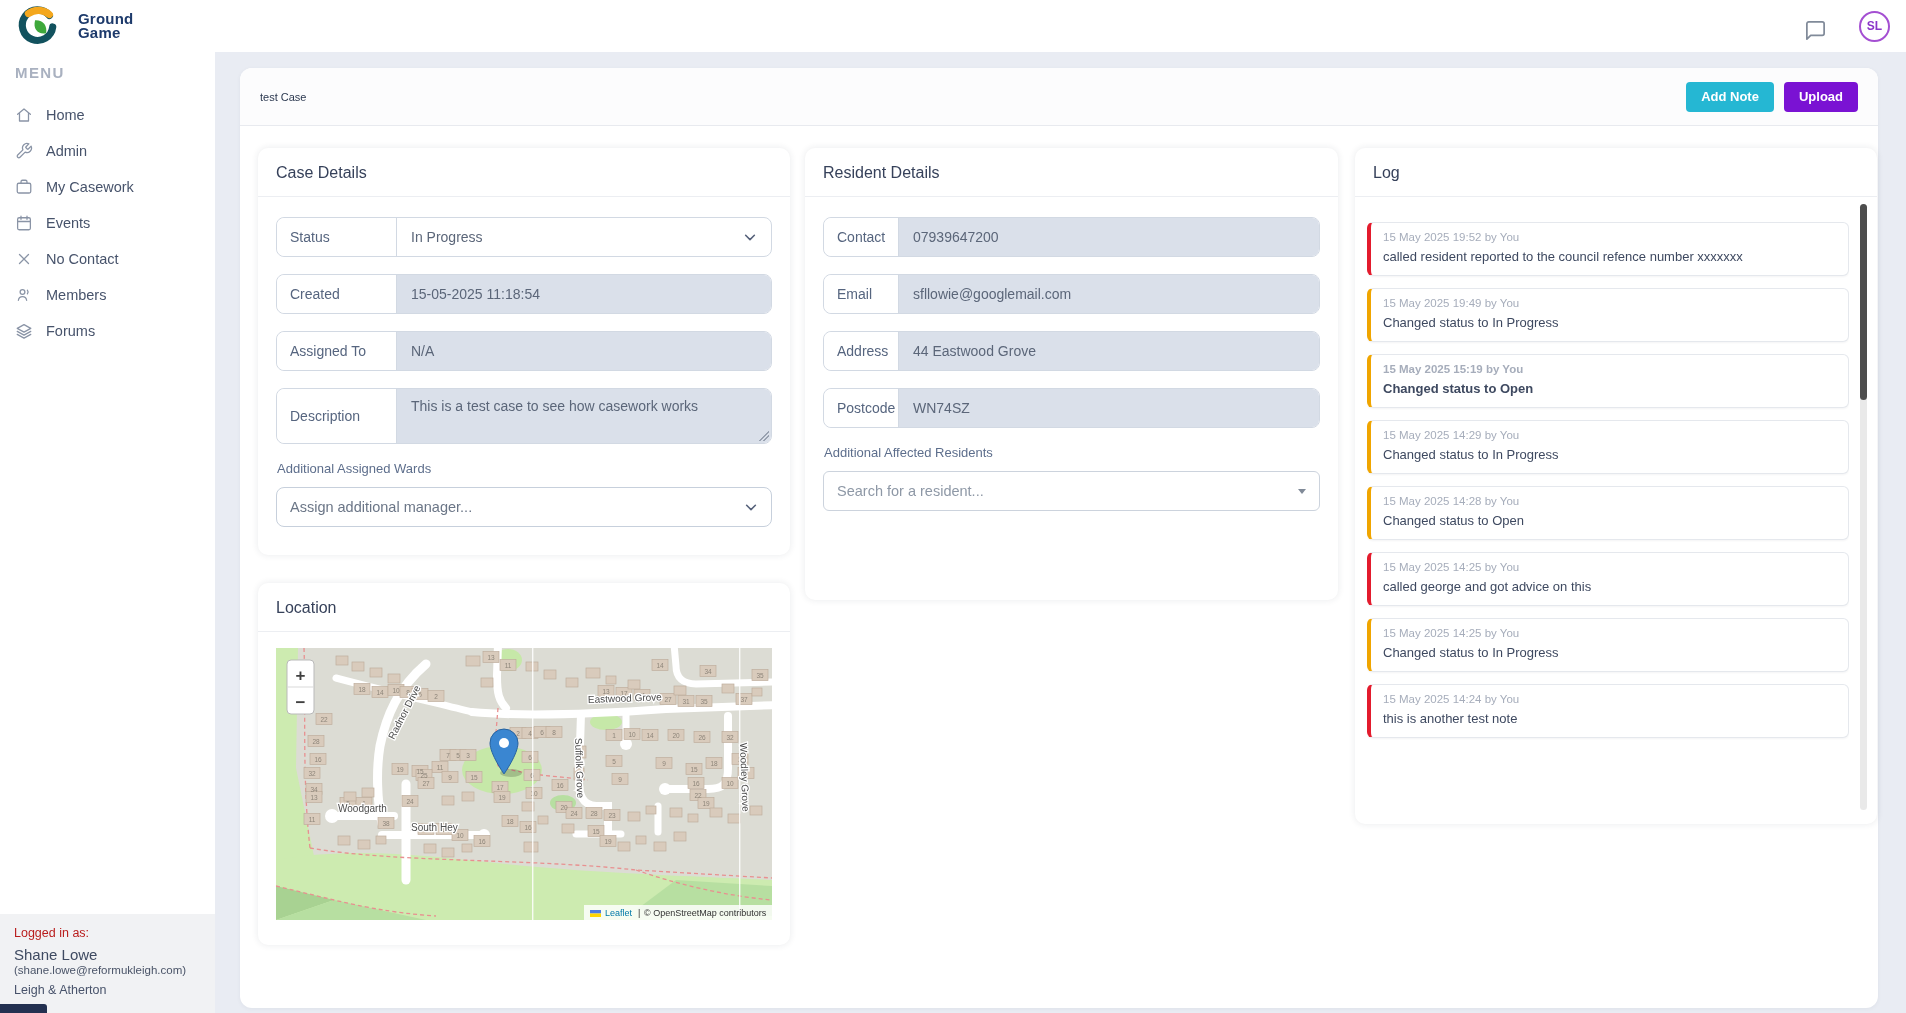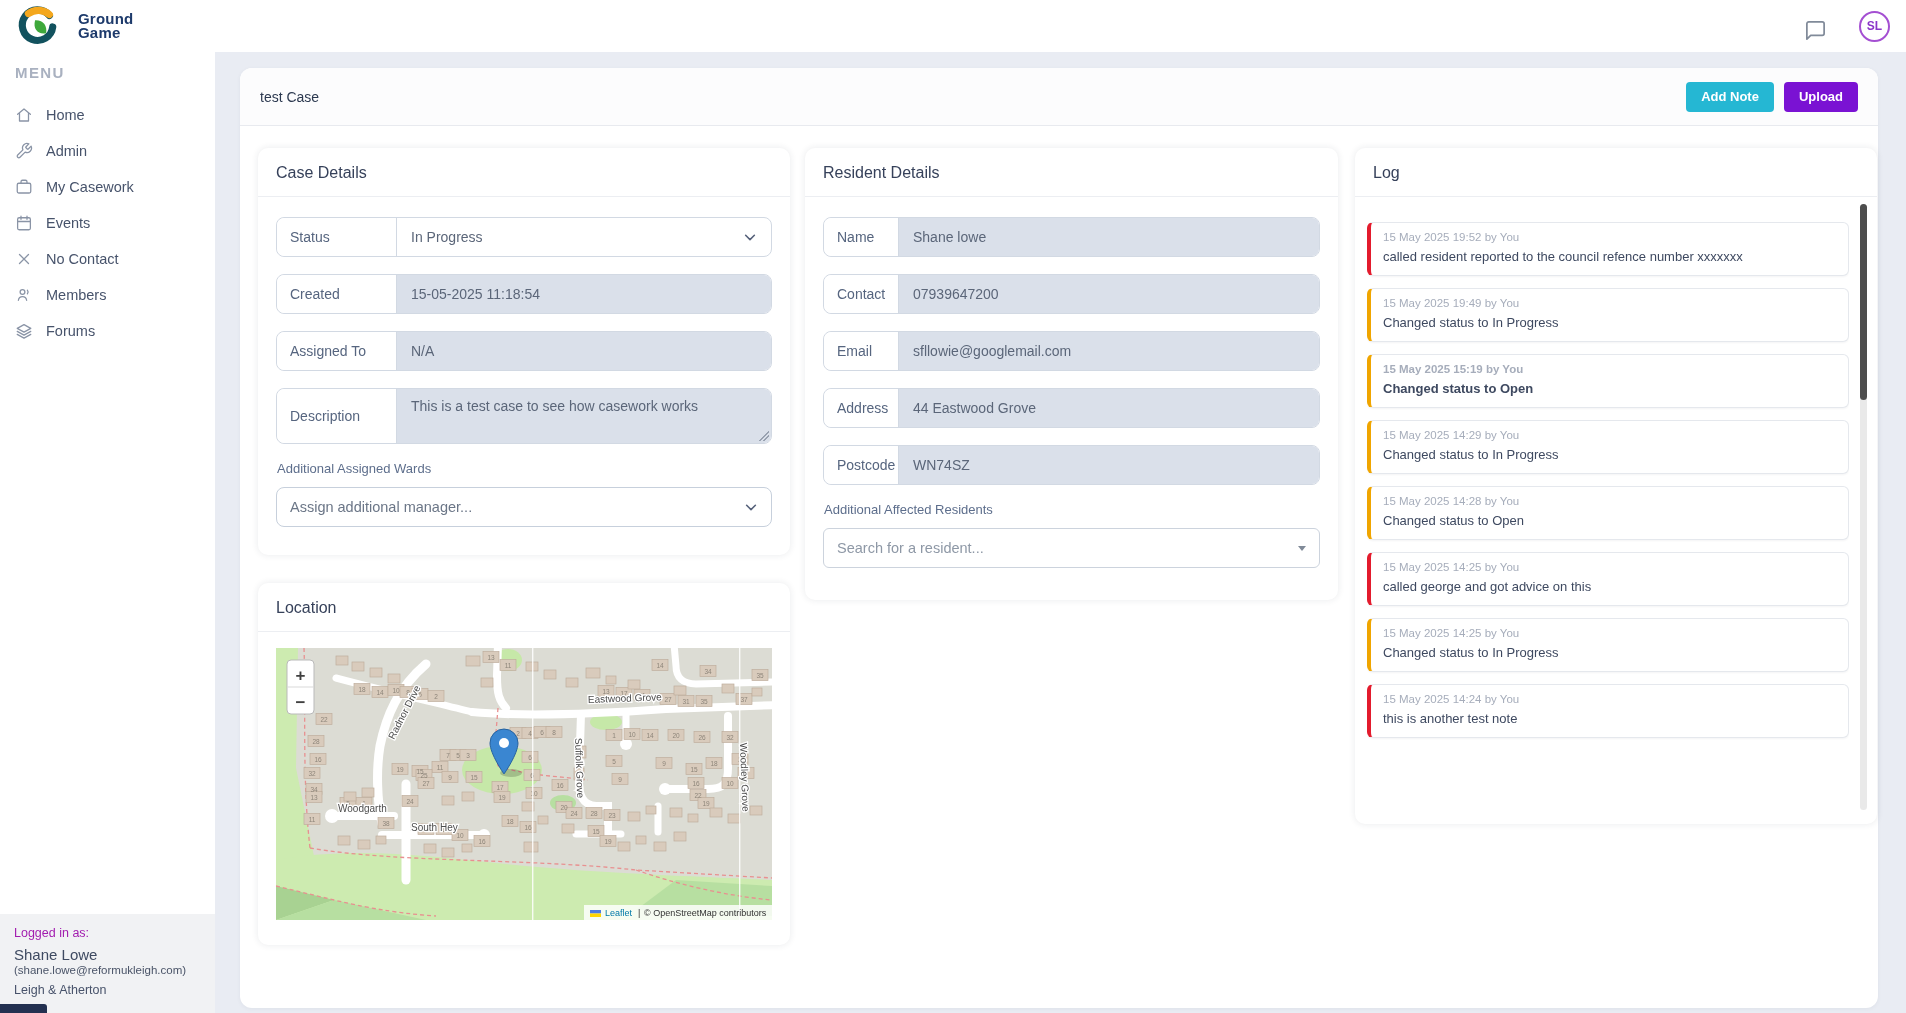--- a/index.html
+++ b/index.html
@@ -15,32 +15,32 @@
   .avatar { width:31px; height:31px; border-radius:50%; border:2px solid #a44fd2; color:#8b35c9;
             font-size:12px; font-weight:bold; display:flex; align-items:center; justify-content:center; background:#fff; }
 
   
   .sidebar { position:absolute; top:52px; left:0; width:215px; bottom:0; background:#fff; }
   .menu-label { margin:12px 0 16px 15px; font-size:15px; font-weight:bold; letter-spacing:1.4px; color:#a9b1c0; }
   .side-item { height:36px; display:flex; align-items:center; gap:13px; padding-left:15px;
                font-size:14.5px; color:#47536b; cursor:pointer; }
   .side-item .sicon { width:18px; height:18px; color:#8a94a6; display:flex; align-items:center; }
   .side-footer { position:absolute; left:0; right:0; bottom:0; background:#f1f2f4; padding:12px 14px 16px; }
-  .li-label { font-size:12.5px; color:#a21caf; }
+  .li-label { font-size:12.5px; color:#b91c1c; }
   .li-name  { font-size:15px; color:#3e4a61; margin-top:6px; }
   .li-email { font-size:11.5px; color:#4a5468; margin-top:1px; }
   .li-area  { font-size:12.5px; color:#47526a; margin-top:7px; }
   .dark-strip { position:absolute; bottom:0; left:0; width:47px; height:9px; background:#233050; border-radius:0 3px 0 0; }
 
   
   .panel { position:absolute; left:240px; top:68px; width:1638px; height:940px; background:#fff; border-radius:12px;
            box-shadow:0 1px 4px rgba(50,60,90,.06); }
   .panel-header { height:58px; display:flex; align-items:center; justify-content:space-between;
                   padding:0 20px; border-bottom:1px solid #e8eaef; background:#fcfcfd; border-radius:12px 12px 0 0; }
-  .page-title { font-size:14px; font-weight:500; color:#2c3950; }
+  .page-title { font-size:11px; font-weight:500; color:#2c3950; }
   .actions { display:flex; gap:10px; }
   .btn { height:30px; border:none; border-radius:4px; padding:0 15px; font-size:13px; font-weight:bold;
          color:#fff; cursor:pointer; font-family:inherit; }
 
   
   .card { position:absolute; background:#fff; border-radius:10px; box-shadow:0 0 7px rgba(40,50,70,.10); }
   .card-header { padding:16px 18px 14px; font-size:16px; color:#36415a; border-bottom:1px solid #eceef2; }
   .card-body { padding:20px 18px; }
   .card-case     { left:18px;  top:80px;  width:532px; height:407px; }
   .card-location { left:18px;  top:515px; width:532px; height:362px; }
@@ -514,26 +514,20 @@
         </g>
       </svg>
     </div>
   </section>
 
   <section class="card card-resident">
     <div class="card-header">Resident Details</div>
     <div class="card-body">
       <div id="resident-rows">
           <div class="frow readonly">
-            <div class="flabel" style="width: 75px;">Name</div>
-            <div class="fvalue">
-              <span>Shane lowe</span>
-            </div>
-          </div>
-          <div class="frow readonly">
             <div class="flabel" style="width: 75px;">Contact</div>
             <div class="fvalue">
               <span>07939647200</span>
             </div>
           </div>
           <div class="frow readonly">
             <div class="flabel" style="width: 75px;">Email</div>
             <div class="fvalue">
               <span>sfllowie@googlemail.com</span>
             </div>

